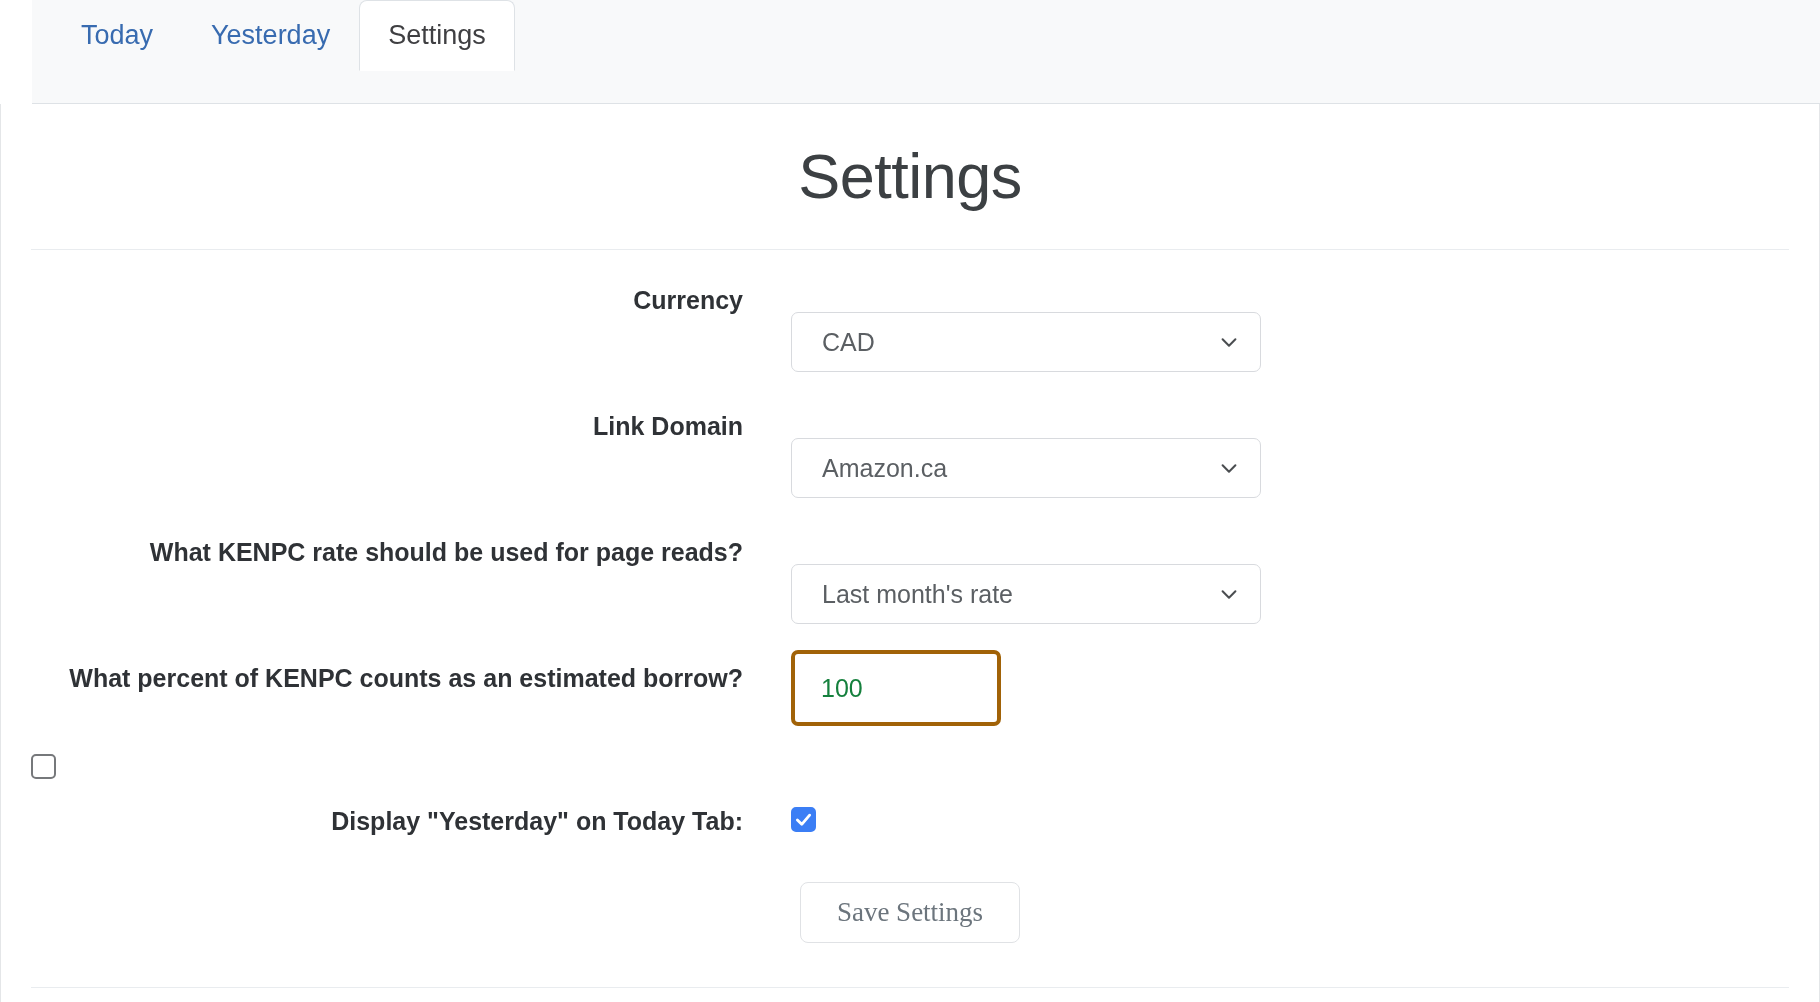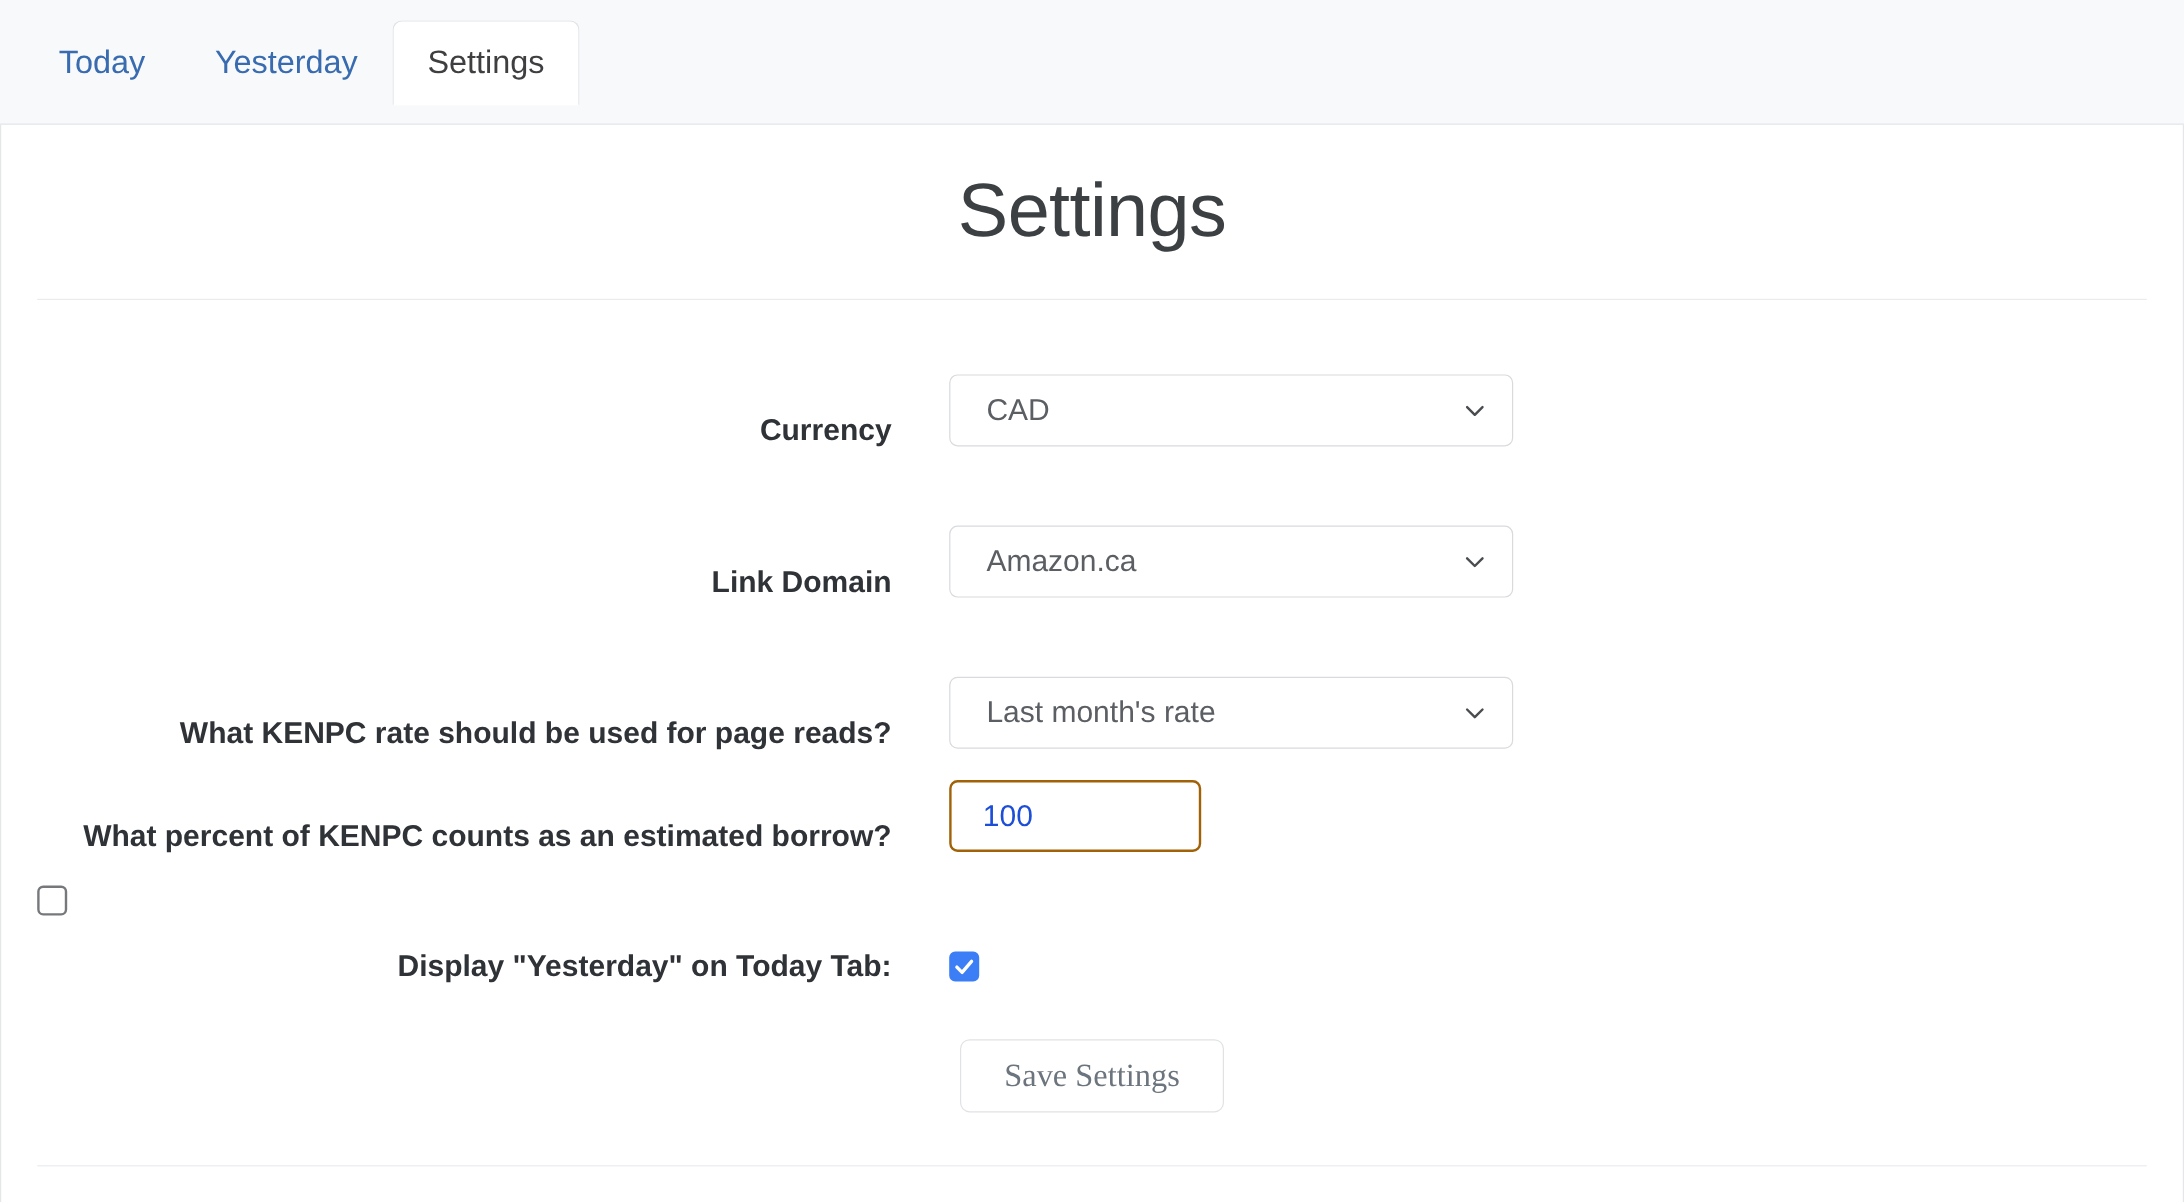--- a/index.html
+++ b/index.html
@@ -17,22 +17,23 @@
   }
 
   
   .tabbar {
     position: relative;
     height: 104px;
     background: #f8f9fa;
     border-bottom: 1px solid #dee2e6;
     box-sizing: border-box;
     display: flex;
-    align-items: center;
+    align-items: flex-start;
     padding-left: 20px;
+    margin-left: 32px;
   }
   .tab {
     position: relative;
     display: block;
     font-size: 27px;
     line-height: 1;
     color: #386bb0;
     text-decoration: none;
     padding: 21px 28px;
     margin-bottom: -1px;
@@ -73,21 +74,21 @@
     border-top: 1px solid #e9ecef;
     margin: 37px 0 0 0;
   }
 
   
   .form {
     padding-top: 22px;
   }
   .form-row {
     display: flex;
-    align-items: flex-end;
+    align-items: flex-start;
     margin-bottom: 26px;
   }
   .form-label {
     width: 760px;
     text-align: right;
     padding-right: 48px;
     box-sizing: border-box;
     font-size: 25px;
     font-weight: bold;
     color: #2f3236;
@@ -122,29 +123,29 @@
     transform: translateY(-50%);
     width: 22px;
     height: 22px;
     display: block;
     pointer-events: none;
   }
   .chev svg { display: block; }
 
   .text-input {
     width: 210px;
-    height: 60px;
-    box-sizing: border-box;
-    border: 2px solid #a16207;
+    height: 76px;
+    box-sizing: border-box;
+    border: 4px solid #a16207;
     border-radius: 7px;
     background: #ffffff;
     padding: 0 0 0 26px;
     font-size: 25px;
     font-family: "Liberation Sans", sans-serif;
-    color: #1d4ed8;
+    color: #15803d;
     outline: none;
   }
 
   
   .check-row .form-label { padding-top: 4px; }
   .checkbox {
     width: 25px;
     height: 25px;
     box-sizing: border-box;
     border: 2px solid #76787b;

